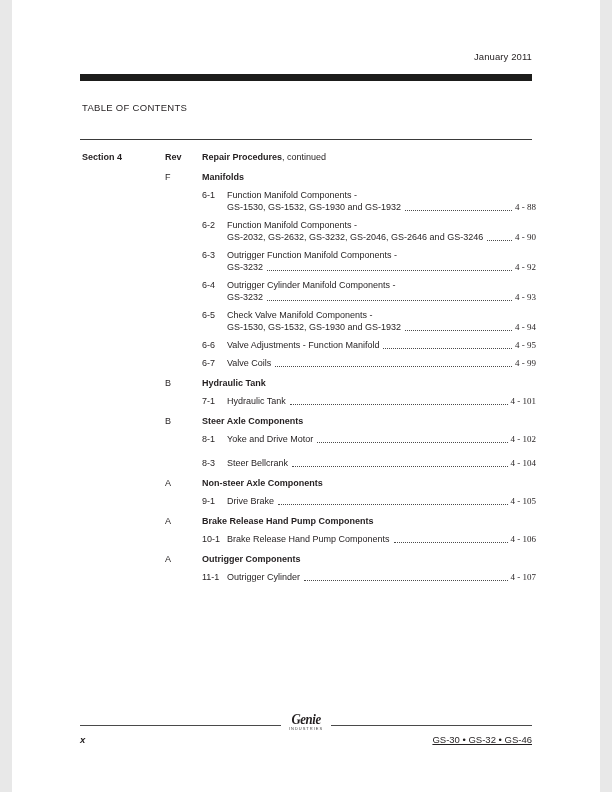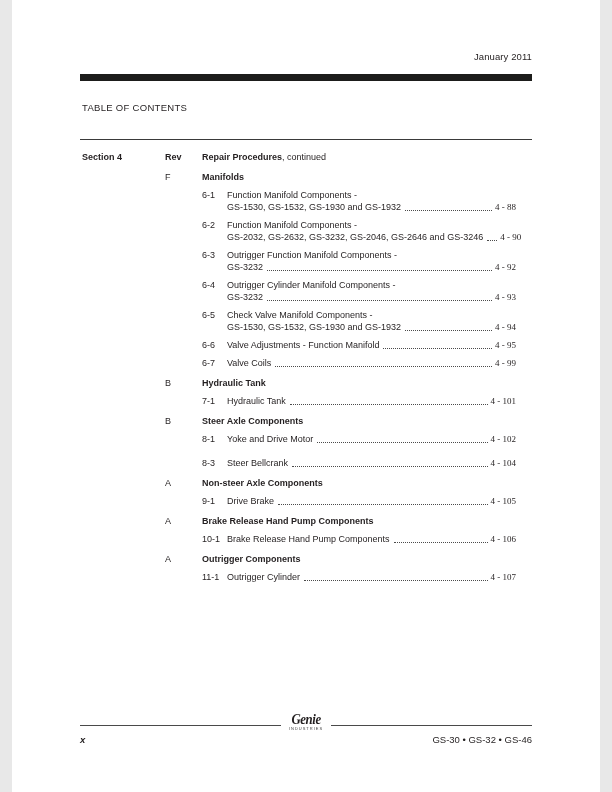--- a/index.html
+++ b/index.html
@@ -24,21 +24,21 @@
   }
   .doc-title {
     position: absolute; top: 102px; left: 70px;
     font-size: 9.5px; letter-spacing: 0.3px;
   }
   .toc-top-rule {
     position: absolute; top: 139px; left: 68px; right: 68px;
     border-top: 1px solid #3a3a3a;
   }
   .toc {
-    position: absolute; top: 151px; left: 68px; right: 84px;
+    position: absolute; top: 151px; left: 68px; right: 64px;
   }
   .toc-row {
     display: grid;
     grid-template-columns: 82px 40px 1fr;
     line-height: 12px;
   }
   .col-section { padding-left: 2px; font-weight: bold; }
   .col-rev { padding-left: 3px; }
   .col-rev.hdr { font-weight: bold; }
   .heading-title { font-weight: bold; }
@@ -73,21 +73,21 @@
     font-style: italic;
   }
   .logo-sub {
     font-size: 4px; letter-spacing: 1px; line-height: 4px;
     color: #444; margin-top: 1px;
   }
   .footer-text-row {
     display: flex; margin-top: 3px; font-size: 9.5px;
   }
   .footer-left { flex: 1; text-align: left; font-style: italic; font-weight: bold; }
-  .footer-center { flex: 0 0 auto; text-align: center; }
+  .footer-center { flex: 0 0 auto; text-align: center; text-decoration: underline; }
   .footer-right { flex: 1; text-align: right; }
 </style>
 </head>
 <body>
 
 <div class="page">
 
   <div class="date">January 2011</div>
 
   <div class="topbar"></div>

